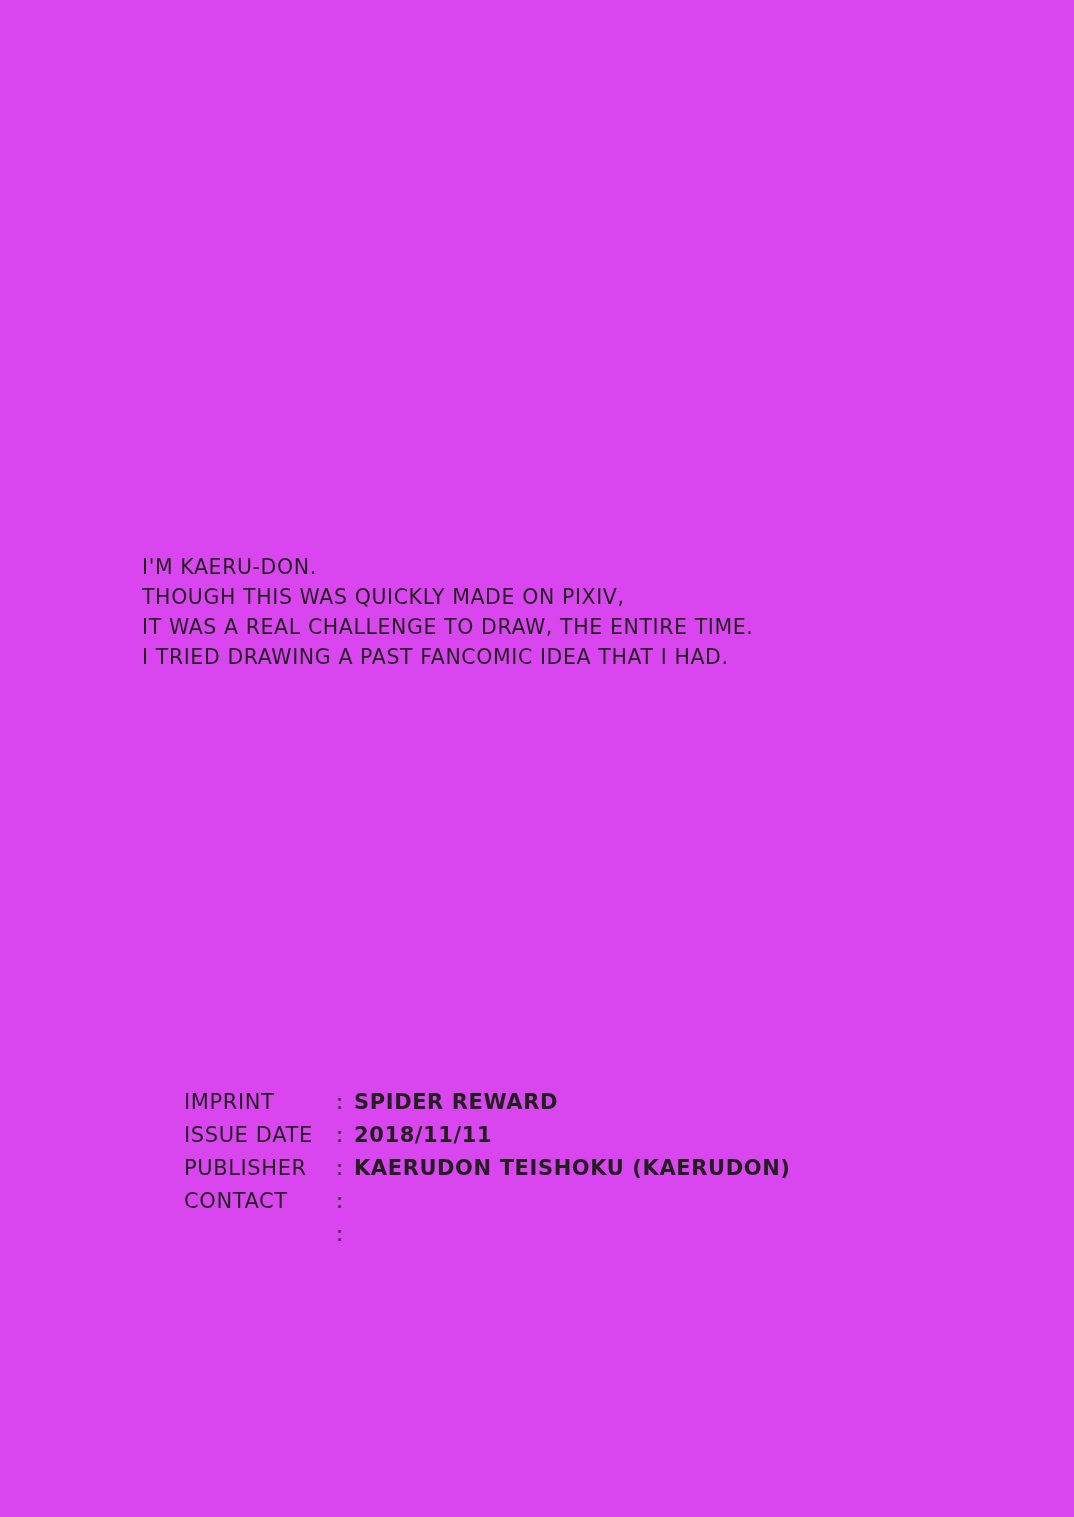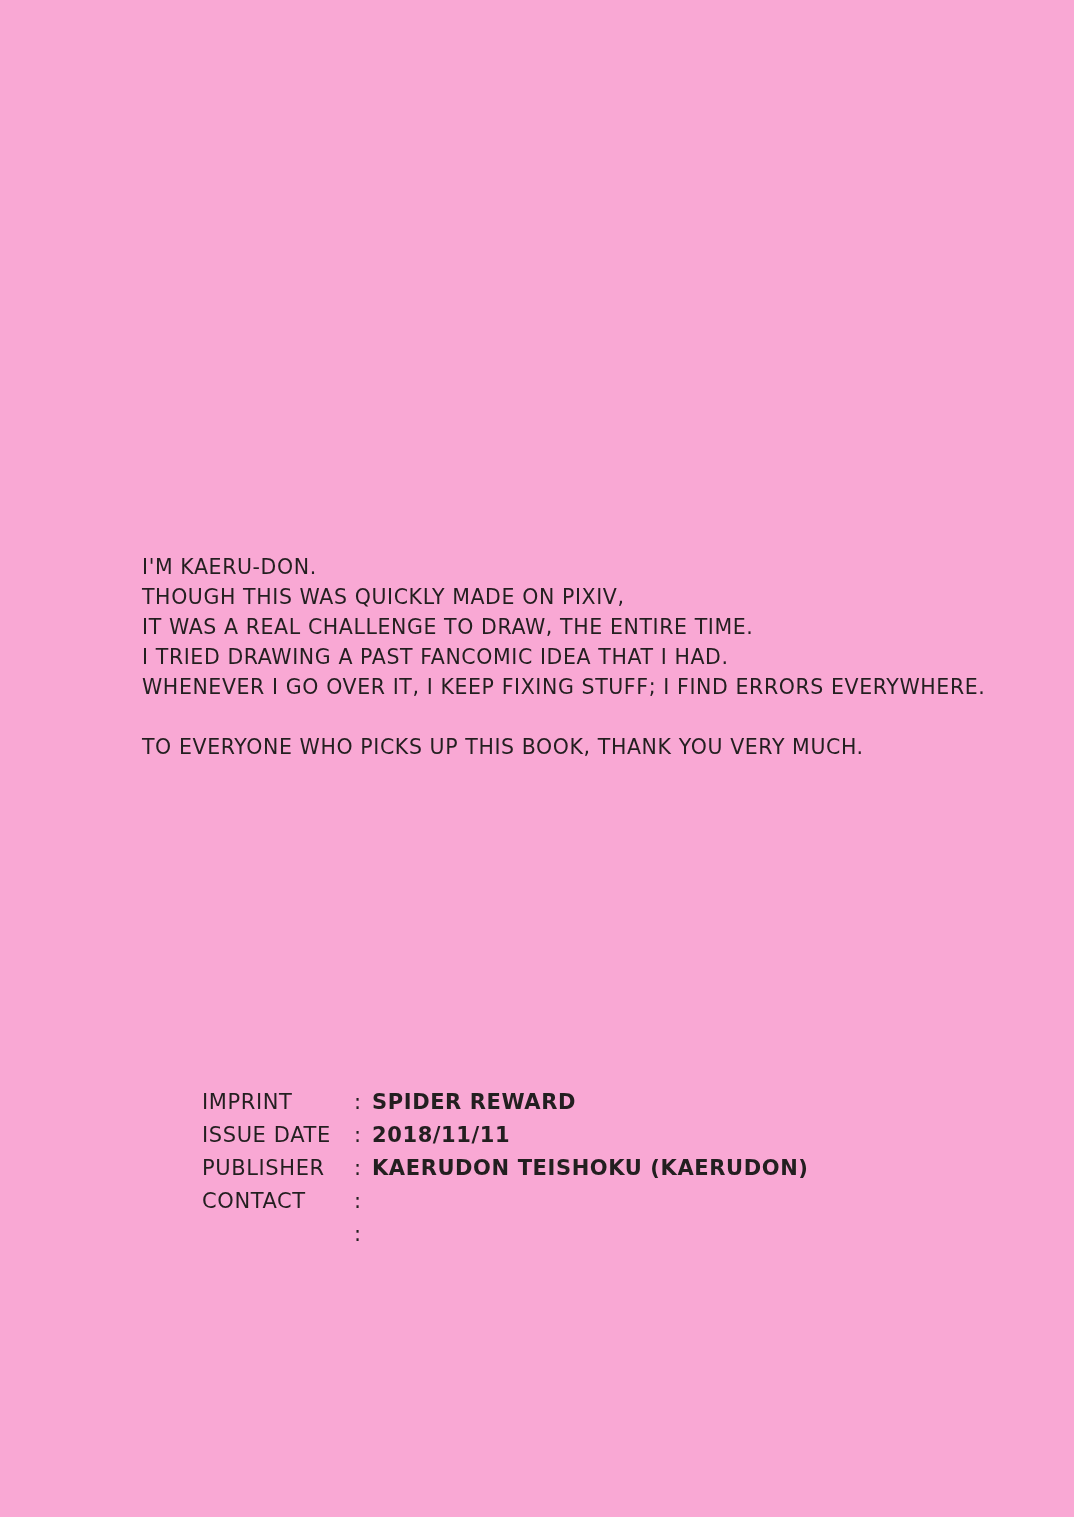--- a/index.html
+++ b/index.html
@@ -12,21 +12,21 @@
     height: 1517px;
     position: relative;
     font-family: "DejaVu Sans", sans-serif;
     color: #231f20;
     overflow: hidden;
   }
 
   .page {
     position: absolute;
     inset: 0;
-    background: #f9a8d4;
+    background: #d946ef;
   }
 
   
   .afterword {
     position: absolute;
     left: 142px;
     top: 552px;
     width: 880px;
   }
   .afterword .line,
@@ -38,21 +38,21 @@
     color: #231f20;
     font-weight: 500;
   }
   .afterword .gap {
     height: 30px;
   }
 
   
   .colophon {
     position: absolute;
-    left: 202px;
+    left: 184px;
     top: 1086px;
     width: 820px;
   }
   .colophon .row {
     display: flex;
     align-items: baseline;
     line-height: 33px;
   }
   .colophon .label {
     display: inline-block;
@@ -82,23 +82,21 @@
 </head>
 <body>
 
 <div class="page">
 
   <div class="afterword">
     <div class="line">I'M KAERU-DON.</div>
     <div class="line">THOUGH THIS WAS QUICKLY MADE ON PIXIV,</div>
     <div class="line">IT WAS A REAL CHALLENGE TO DRAW, THE ENTIRE TIME.</div>
     <div class="line">I TRIED DRAWING A PAST FANCOMIC IDEA THAT I HAD.</div>
-    <div class="line">WHENEVER I GO OVER IT, I KEEP FIXING STUFF; I FIND ERRORS EVERYWHERE.</div>
     <div class="gap"></div>
-    <div class="line">TO EVERYONE WHO PICKS UP THIS BOOK, THANK YOU VERY MUCH.</div>
   </div>
 
   <div class="colophon">
     <div class="row">
       <span class="label">IMPRINT</span>
       <span class="sep">:</span>
       <span class="value">SPIDER REWARD</span>
     </div>
     <div class="row">
       <span class="label">ISSUE DATE</span>

